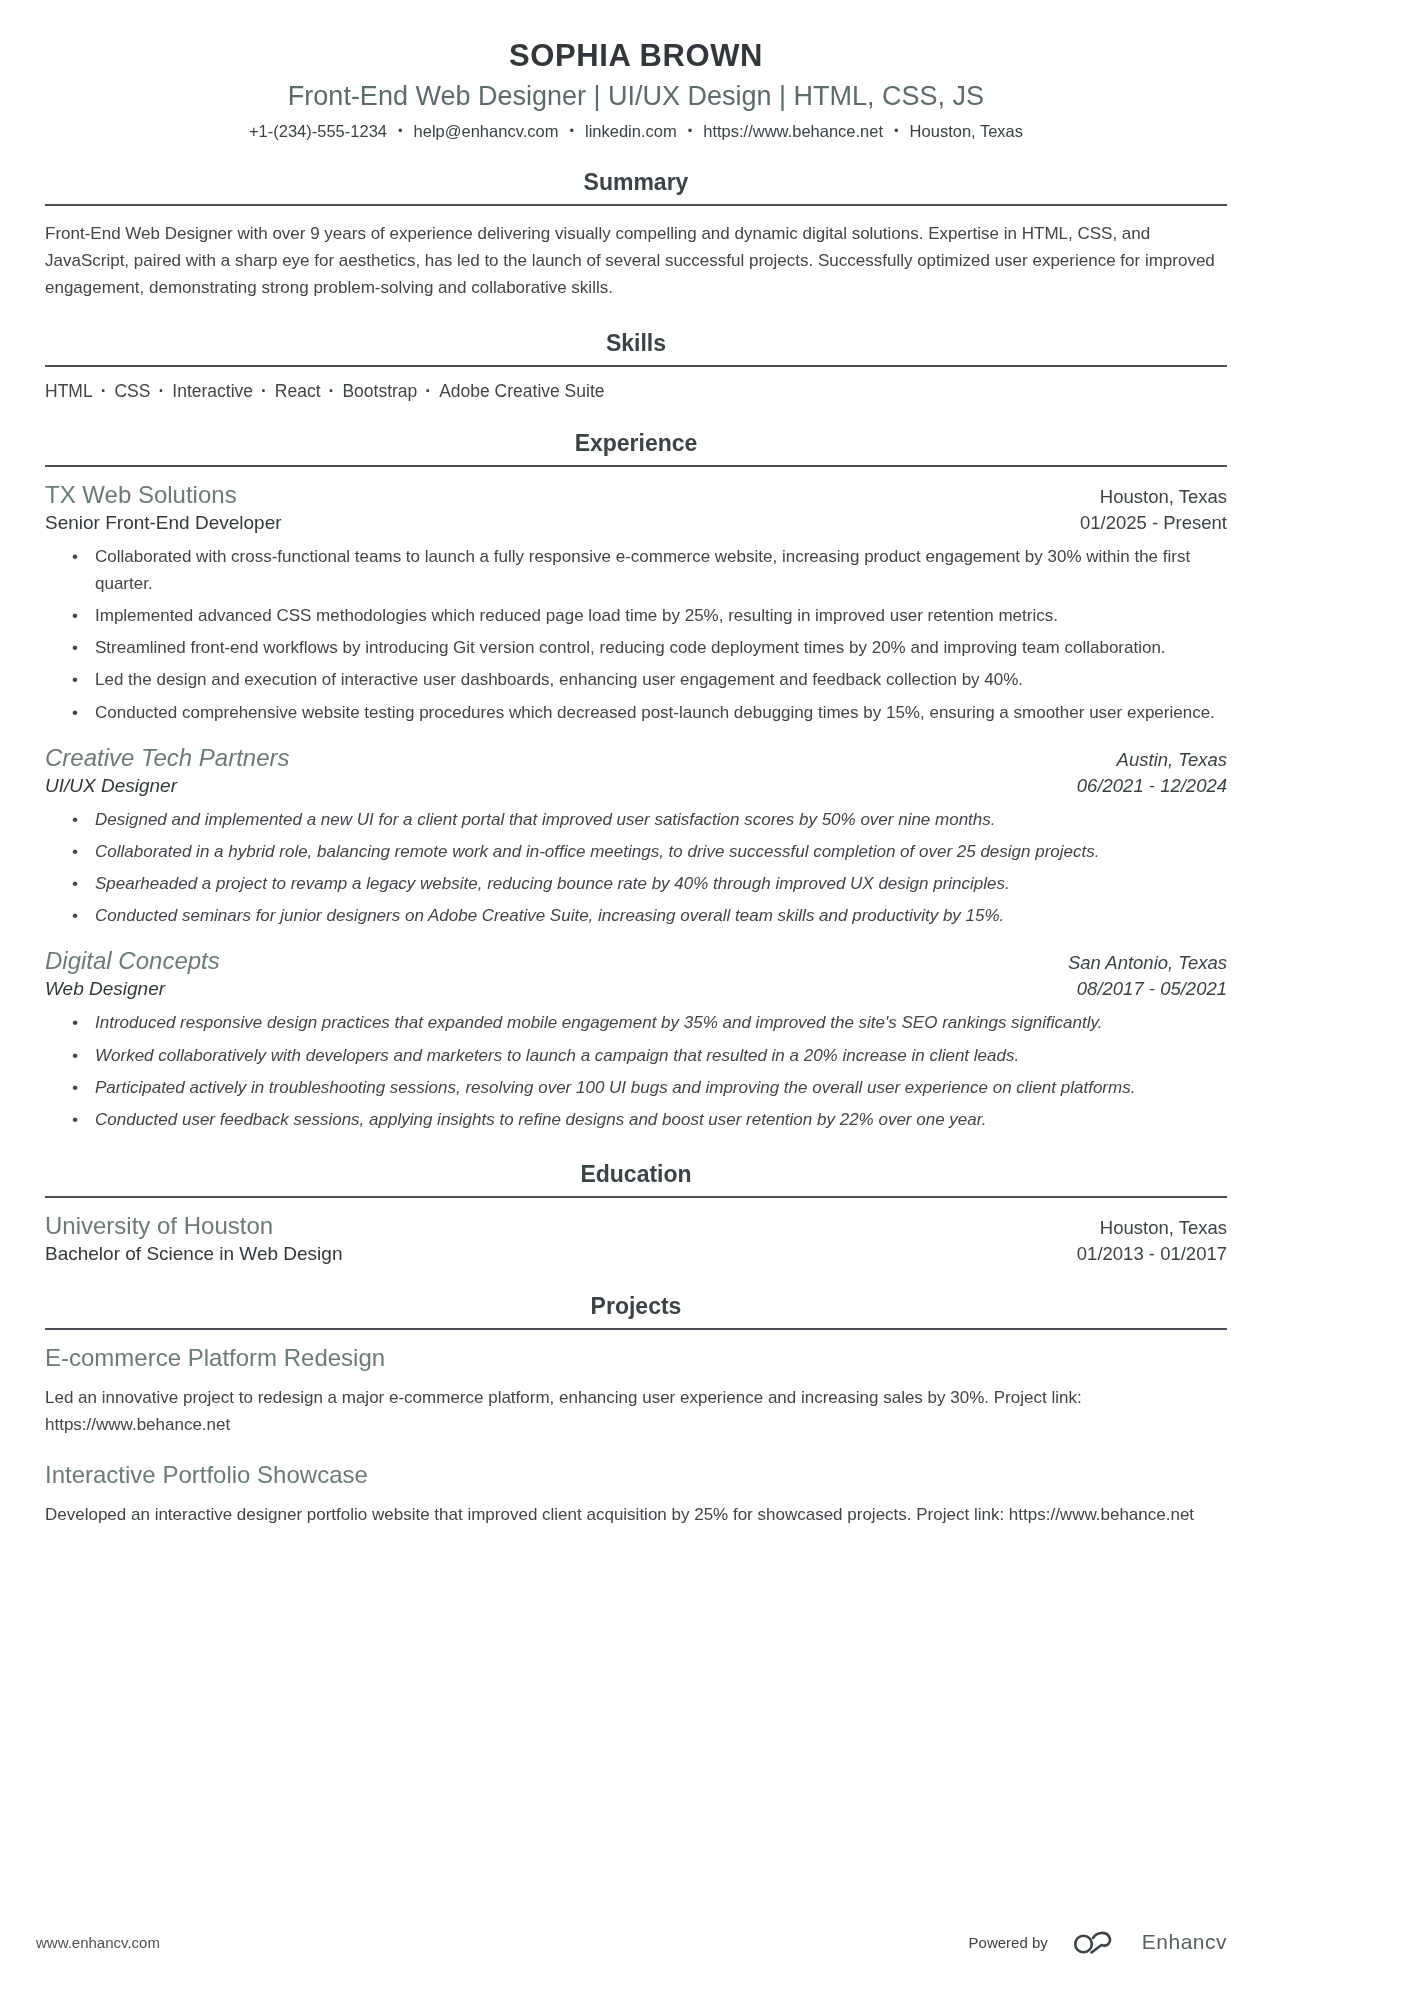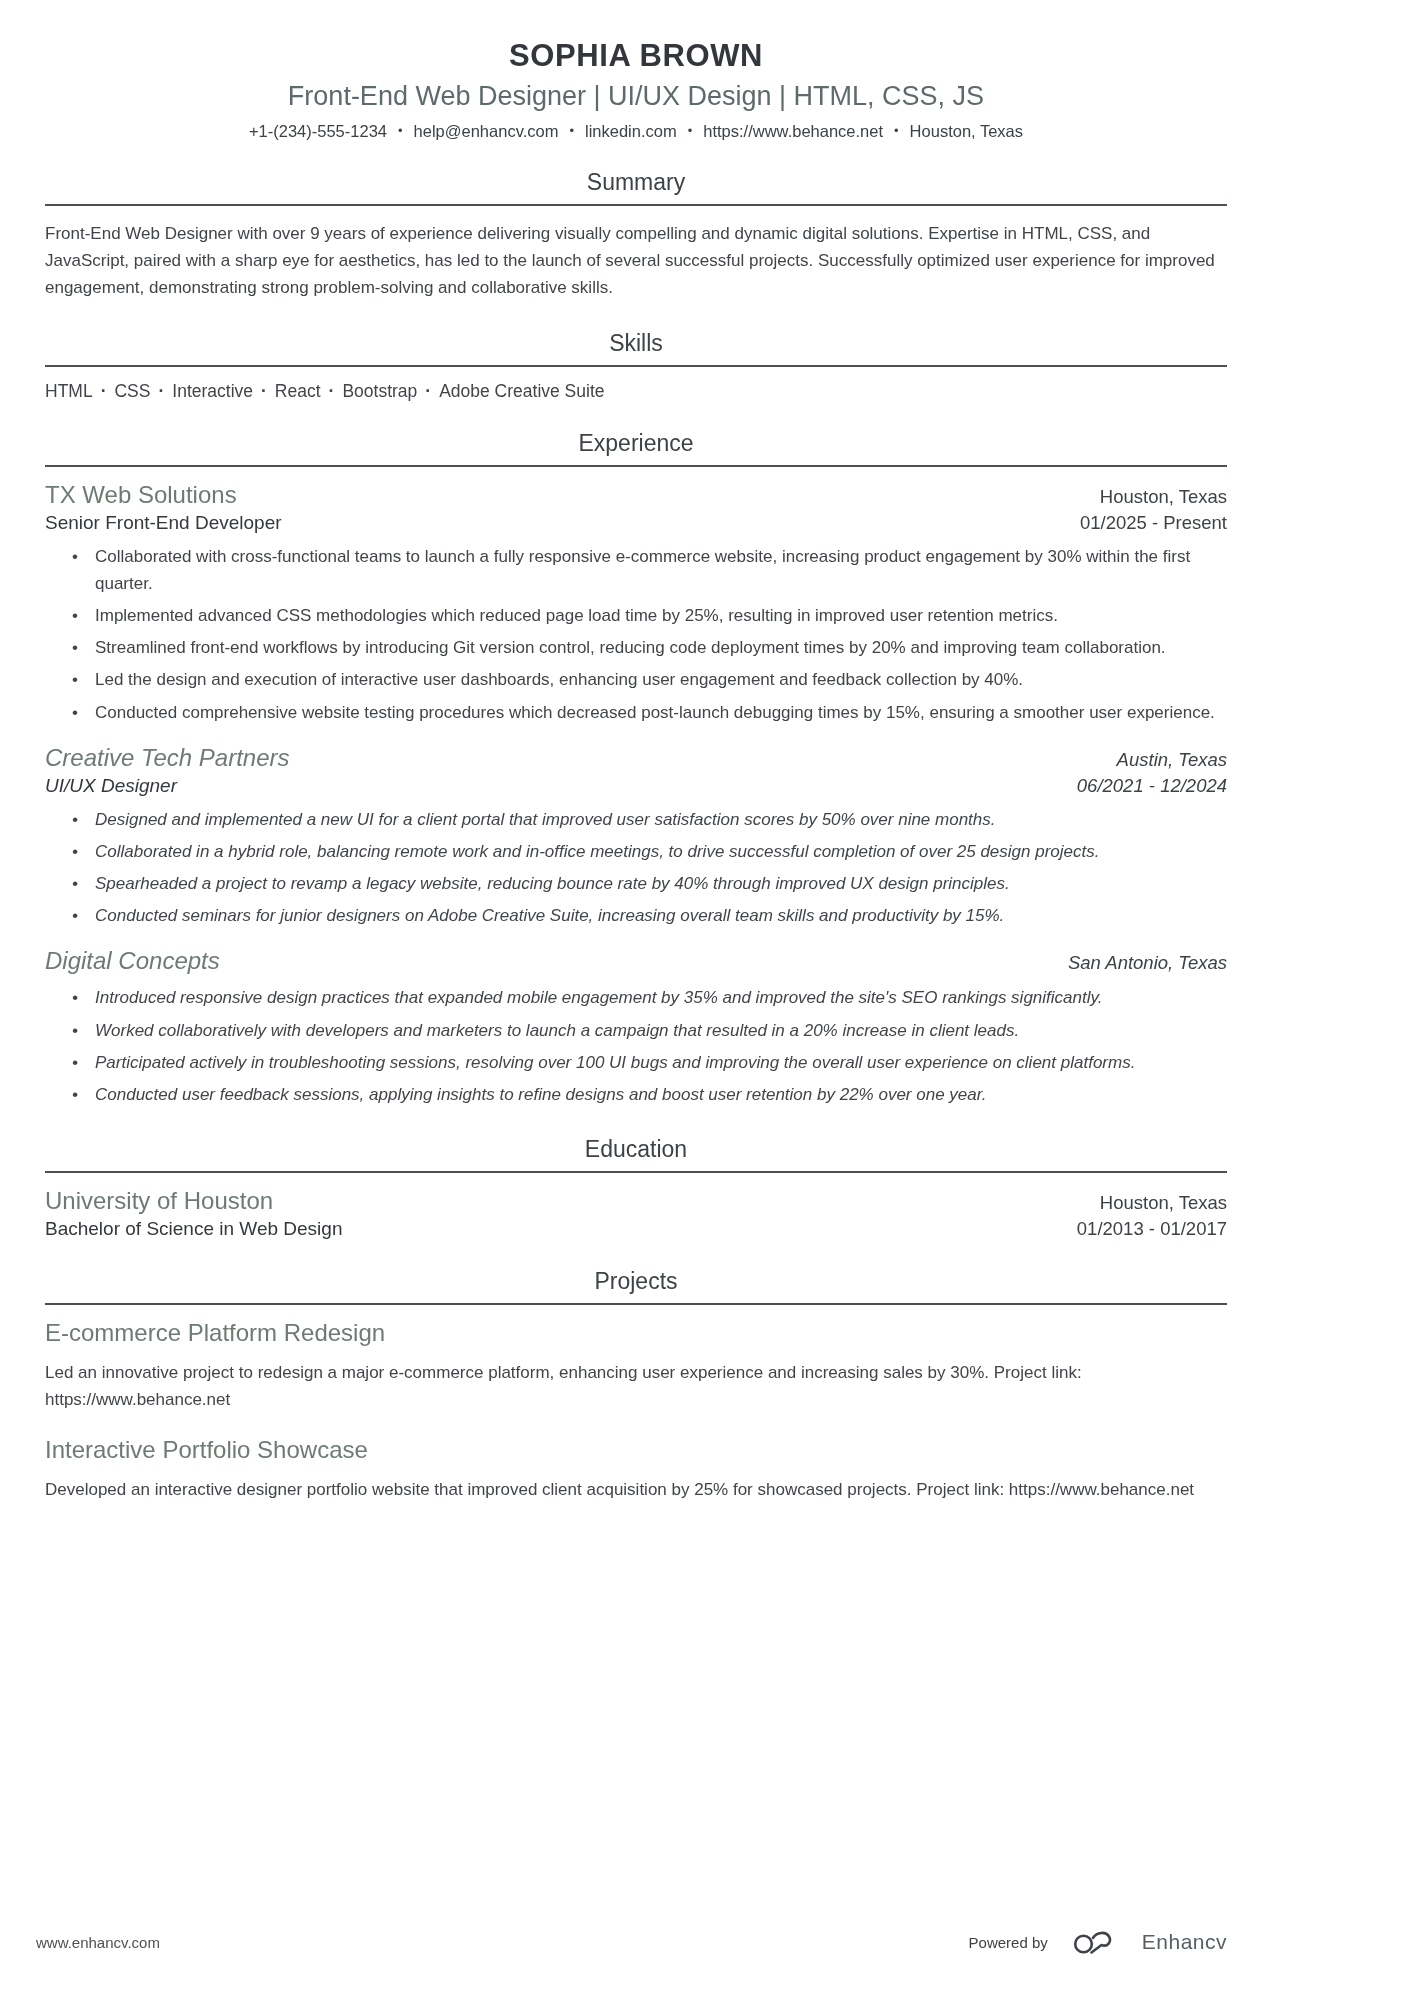--- a/index.html
+++ b/index.html
@@ -19,21 +19,21 @@
   
   .hdr{text-align:center;}
   .hdr h1{margin:0;font-size:31px;font-weight:800;letter-spacing:.6px;color:var(--name);}
   .headline{margin-top:7px;font-size:27px;font-weight:400;color:var(--subtitle);}
   .contacts{margin-top:10px;font-size:16.5px;color:var(--meta);}
   .contacts .contact{white-space:nowrap;}
   .contacts .contact:not(:last-child)::after{content:"\2022";margin:0 11px;font-size:13px;vertical-align:2px;color:var(--meta);}
 
   
   section{margin-top:28px;}
-  .sec-h{margin:0;text-align:center;font-size:23px;font-weight:400;color:var(--heading);}
+  .sec-h{margin:0;text-align:center;font-size:23px;font-weight:700;color:var(--heading);}
   .rule{border-top:2px solid var(--rule);margin:8px 0 14px;}
 
   .summary{margin:0;font-size:17px;line-height:1.6;color:var(--text);}
 
   .skills{font-size:17.5px;color:var(--text);}
   .skills .skill:not(:last-child)::after{content:"\00b7";margin:0 8px;font-weight:700;}
 
   .entry + .entry{margin-top:18px;font-style:italic;}
   .row{display:flex;justify-content:space-between;align-items:baseline;}
   .company{font-size:24px;font-weight:400;color:var(--accent);}
@@ -121,20 +121,24 @@
         <li>Spearheaded a project to revamp a legacy website, reducing bounce rate by 40% through improved UX design principles.</li>
         <li>Conducted seminars for junior designers on Adobe Creative Suite, increasing overall team skills and productivity by 15%.</li>
       </ul>
     </div>
 
     <div class="entry">
       <div class="row">
         <span class="company">Digital Concepts</span>
         <span class="loc">San Antonio, Texas</span>
       </div>
+      <div class="row">
+        <span class="role">Web Designer</span>
+        <span class="dates">08/2017 - 05/2021</span>
+      </div>
       <ul class="bullets">
         <li>Introduced responsive design practices that expanded mobile engagement by 35% and improved the site's SEO rankings significantly.</li>
         <li>Worked collaboratively with developers and marketers to launch a campaign that resulted in a 20% increase in client leads.</li>
         <li>Participated actively in troubleshooting sessions, resolving over 100 UI bugs and improving the overall user experience on client platforms.</li>
         <li>Conducted user feedback sessions, applying insights to refine designs and boost user retention by 22% over one year.</li>
       </ul>
     </div>
   </section>
 
   <section>

